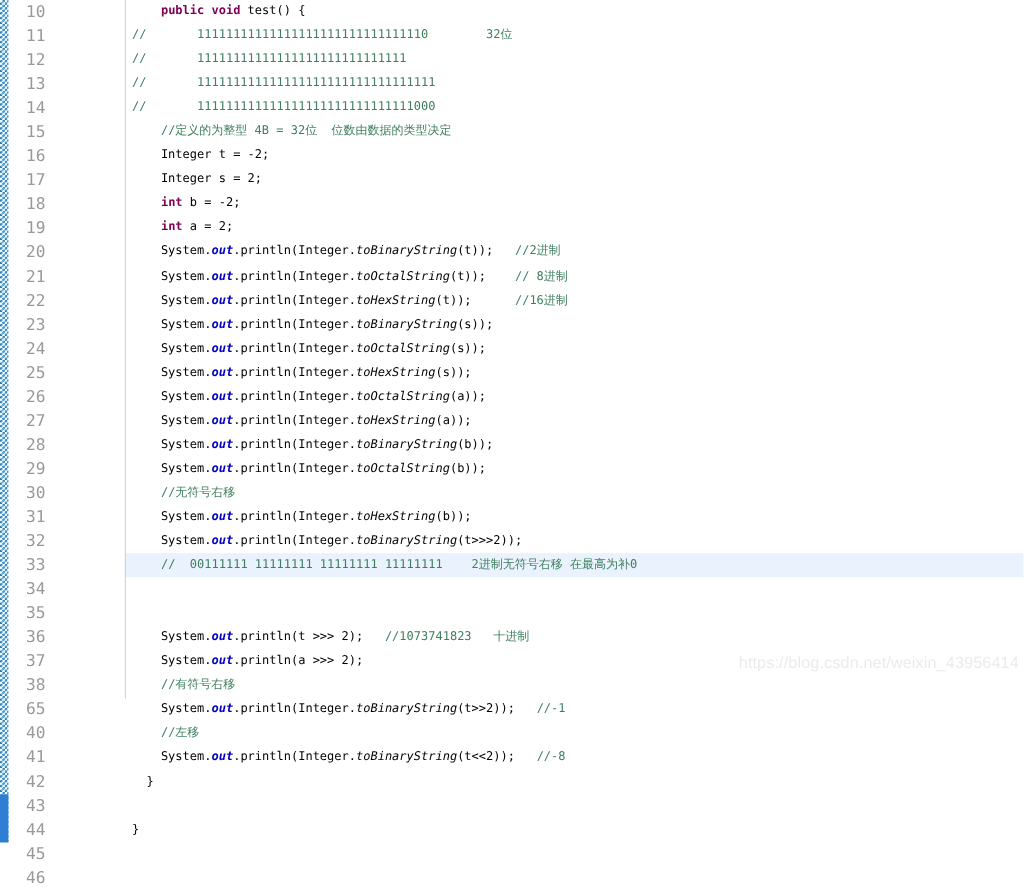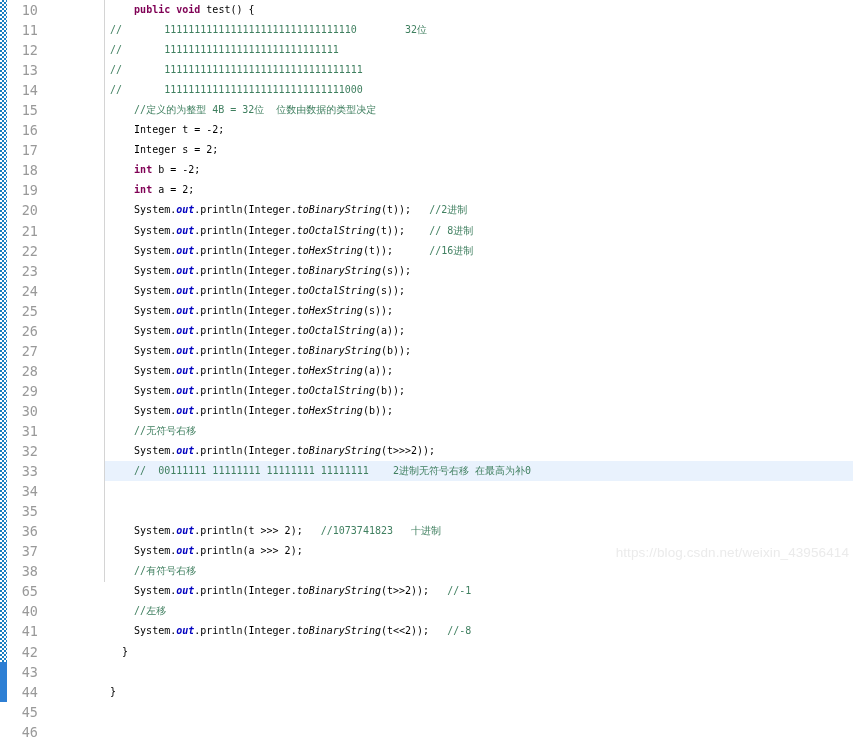--- a/index.html
+++ b/index.html
@@ -170,25 +170,25 @@
       <div class="code-row"><span class="tok-plain">    Integer s = 2;</span></div>
       <div class="code-row"><span class="tok-plain">    </span><span class="tok-kw">int</span><span class="tok-plain"> b = -2;</span></div>
       <div class="code-row"><span class="tok-plain">    </span><span class="tok-kw">int</span><span class="tok-plain"> a = 2;</span></div>
       <div class="code-row"><span class="tok-plain">    System.</span><span class="tok-field">out</span><span class="tok-plain">.println(Integer.</span><span class="tok-static">toBinaryString</span><span class="tok-plain">(t));   </span><span class="tok-cmt">//2进制</span></div>
       <div class="code-row"><span class="tok-plain">    System.</span><span class="tok-field">out</span><span class="tok-plain">.println(Integer.</span><span class="tok-static">toOctalString</span><span class="tok-plain">(t));    </span><span class="tok-cmt">// 8进制</span></div>
       <div class="code-row"><span class="tok-plain">    System.</span><span class="tok-field">out</span><span class="tok-plain">.println(Integer.</span><span class="tok-static">toHexString</span><span class="tok-plain">(t));      </span><span class="tok-cmt">//16进制</span></div>
       <div class="code-row"><span class="tok-plain">    System.</span><span class="tok-field">out</span><span class="tok-plain">.println(Integer.</span><span class="tok-static">toBinaryString</span><span class="tok-plain">(s));</span></div>
       <div class="code-row"><span class="tok-plain">    System.</span><span class="tok-field">out</span><span class="tok-plain">.println(Integer.</span><span class="tok-static">toOctalString</span><span class="tok-plain">(s));</span></div>
       <div class="code-row"><span class="tok-plain">    System.</span><span class="tok-field">out</span><span class="tok-plain">.println(Integer.</span><span class="tok-static">toHexString</span><span class="tok-plain">(s));</span></div>
       <div class="code-row"><span class="tok-plain">    System.</span><span class="tok-field">out</span><span class="tok-plain">.println(Integer.</span><span class="tok-static">toOctalString</span><span class="tok-plain">(a));</span></div>
+      <div class="code-row"><span class="tok-plain">    System.</span><span class="tok-field">out</span><span class="tok-plain">.println(Integer.</span><span class="tok-static">toHexString</span><span class="tok-plain">(a));</span></div>
       <div class="code-row"><span class="tok-plain">    System.</span><span class="tok-field">out</span><span class="tok-plain">.println(Integer.</span><span class="tok-static">toBinaryString</span><span class="tok-plain">(b));</span></div>
-      <div class="code-row"><span class="tok-plain">    System.</span><span class="tok-field">out</span><span class="tok-plain">.println(Integer.</span><span class="tok-static">toHexString</span><span class="tok-plain">(a));</span></div>
       <div class="code-row"><span class="tok-plain">    System.</span><span class="tok-field">out</span><span class="tok-plain">.println(Integer.</span><span class="tok-static">toOctalString</span><span class="tok-plain">(b));</span></div>
+      <div class="code-row"><span class="tok-plain">    </span><span class="tok-cmt">//无符号右移</span></div>
       <div class="code-row"><span class="tok-plain">    System.</span><span class="tok-field">out</span><span class="tok-plain">.println(Integer.</span><span class="tok-static">toHexString</span><span class="tok-plain">(b));</span></div>
-      <div class="code-row"><span class="tok-plain">    </span><span class="tok-cmt">//无符号右移</span></div>
       <div class="code-row"><span class="tok-plain">    System.</span><span class="tok-field">out</span><span class="tok-plain">.println(Integer.</span><span class="tok-static">toBinaryString</span><span class="tok-plain">(t&gt;&gt;&gt;2));</span></div>
       <div class="code-row highlight"><span class="tok-plain">    </span><span class="tok-cmt">//  00111111 11111111 11111111 11111111    2进制无符号右移 在最高为补0</span></div>
       <div class="code-row"><span class="tok-plain">    </span></div>
       <div class="code-row"><span class="tok-plain"></span></div>
       <div class="code-row"><span class="tok-plain">    System.</span><span class="tok-field">out</span><span class="tok-plain">.println(t &gt;&gt;&gt; 2);   </span><span class="tok-cmt">//1073741823   十进制</span></div>
       <div class="code-row"><span class="tok-plain">    System.</span><span class="tok-field">out</span><span class="tok-plain">.println(a &gt;&gt;&gt; 2);</span></div>
       <div class="code-row"><span class="tok-plain">    </span><span class="tok-cmt">//有符号右移</span></div>
       <div class="code-row"><span class="tok-plain">    System.</span><span class="tok-field">out</span><span class="tok-plain">.println(Integer.</span><span class="tok-static">toBinaryString</span><span class="tok-plain">(t&gt;&gt;2));   </span><span class="tok-cmt">//-1</span></div>
       <div class="code-row"><span class="tok-plain">    </span><span class="tok-cmt">//左移</span></div>
       <div class="code-row"><span class="tok-plain">    System.</span><span class="tok-field">out</span><span class="tok-plain">.println(Integer.</span><span class="tok-static">toBinaryString</span><span class="tok-plain">(t&lt;&lt;2));   </span><span class="tok-cmt">//-8</span></div>

